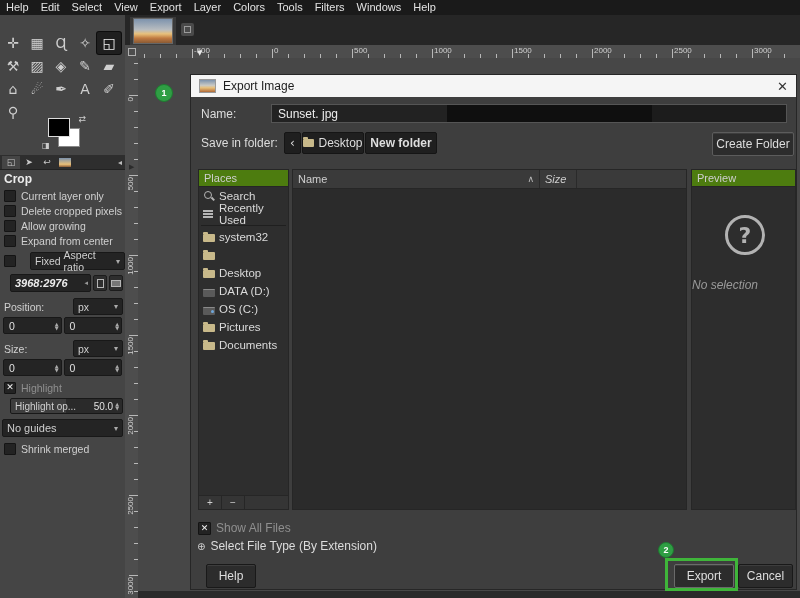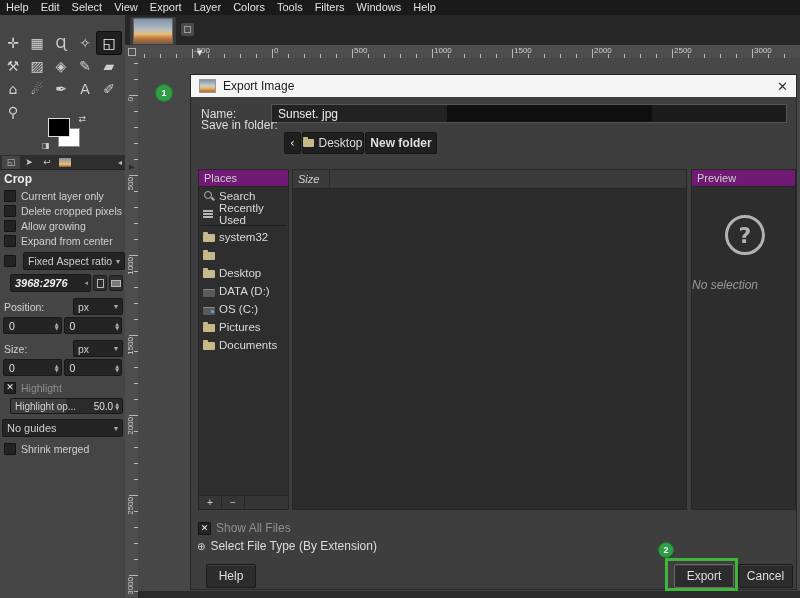--- a/index.html
+++ b/index.html
@@ -43,21 +43,21 @@
   .to-title{font-weight:bold;font-size:12px;color:#ececec;padding:2px 0 2px 4px;}
   .cbrow{display:flex;align-items:center;height:15px;padding-left:4px;color:#d0d0d0;}
   .cb{width:10px;height:10px;background:#232323;border:1px solid #141414;border-radius:1px;margin-right:5px;
       display:inline-flex;align-items:center;justify-content:center;flex:none;
       color:#f2f2f2;font-size:9px;line-height:9px;}
   .dim{color:#8f8f8f;}
   .dd{background:#242424;border:1px solid #181818;border-radius:2px;color:#cfcfcf;
       display:flex;align-items:center;padding:0 4px;height:15px;}
   .dd .chev{margin-left:auto;font-size:8px;color:#aaa;}
   .aspect-row{display:flex;align-items:center;margin:4px 0 0 4px;}
-  .aspect-row .dd{flex:1;margin-left:2px;height:16px;}
+  .aspect-row .dd{flex:1;margin-left:9px;height:16px;}
   .ratio-row{display:flex;align-items:center;margin:4px 2px 0 10px;}
   .ratio-entry{flex:1;background:#242424;border:1px solid #181818;border-radius:2px;height:16px;
       display:flex;align-items:center;color:#ececec;font-style:italic;font-weight:bold;font-size:11px;padding:0 2px 0 4px;}
   .ratio-entry .chev{margin-left:auto;font-size:7px;color:#999;}
   .mini-btn{width:12px;height:14px;background:#2e2e2e;border:1px solid #1c1c1c;border-radius:2px;margin-left:2px;
       display:flex;align-items:center;justify-content:center;}
   .mini-btn i{display:block;border:1px solid #b5b5b5;}
   .mini-btn .portrait{width:5px;height:7px;}
   .mini-btn .landscape{width:8px;height:5px;background:#777;}
   .unit-row{display:flex;align-items:center;margin:6px 2px 0 4px;color:#d0d0d0;}
@@ -98,21 +98,21 @@
       background:linear-gradient(90deg,#222 0 34%,#0f0f0f 34% 74%,#1c1c1c 74%);
       border:1px solid #555;display:flex;align-items:center;padding-left:6px;font-size:12px;color:#ececec;}
   .chip{position:absolute;height:22px;background:#1f1f1f;border:1px solid #151515;border-radius:2px;box-sizing:border-box;
       display:flex;align-items:center;justify-content:center;color:#dedede;font-size:12px;}
   .pfolder{width:11px;height:8px;background:#c8b98a;border-radius:1px;position:relative;margin-right:4px;flex:none;}
   .pfolder::before{content:"";position:absolute;left:0;top:-2px;width:5px;height:2px;background:#c8b98a;border-radius:1px 1px 0 0;}
   .btn{background:#2c2c2c;border:1px solid #191919;border-radius:2px;color:#dddddd;font-size:12px;
        display:flex;align-items:center;justify-content:center;box-shadow:inset 0 1px 0 #3d3d3d;}
   .create-btn{position:absolute;left:521px;top:57px;width:80px;height:22px;border:1px solid #5c5c5c;}
 
-  .panel-header{height:18px;background:#701a75;border:1px solid #262626;box-sizing:border-box;
+  .panel-header{height:18px;background:#4d7c0f;border:1px solid #262626;box-sizing:border-box;
       display:flex;align-items:center;padding:0 5px;font-size:11px;color:#cfcfcf;}
   .places-panel{position:absolute;left:7px;top:94px;width:91px;height:341px;background:#2e2e2e;border:1px solid #262626;box-sizing:border-box;display:flex;flex-direction:column;}
   .place-row{height:18px;display:flex;align-items:center;padding-left:4px;font-size:11.5px;color:#dadada;flex:none;}
   .place-sep{height:1px;background:#1f1f1f;margin:2px 2px;flex:none;}
   .pi{width:12px;height:10px;margin-right:4px;position:relative;flex:none;}
   .pi-search::before{content:"";position:absolute;left:1px;top:0px;width:6px;height:6px;border:1.5px solid #b5b5b5;border-radius:50%;}
   .pi-search::after{content:"";position:absolute;left:8px;top:7px;width:4px;height:1.5px;background:#b5b5b5;transform:rotate(45deg);}
   .pi-recent::before{content:"";position:absolute;left:0;top:1px;width:10px;height:2px;background:#b5b5b5;box-shadow:0 3px 0 #b5b5b5,0 6px 0 #b5b5b5;}
   .pi-folder{background:#c8b98a;height:8px;top:1px;border-radius:1px;}
   .pi-folder::before{content:"";position:absolute;left:0;top:-2px;width:5px;height:2px;background:#c8b98a;border-radius:1px 1px 0 0;}
@@ -470,29 +470,30 @@
       <div class="title-icon"></div>
       <span class="title-text">Export Image</span>
       <span class="close-x glyph">✕</span>
     </div>
 
     <span class="fld-label" style="left:10px;top:32px;">Name:</span>
     <div class="name-entry">
       <span>Sunset. jpg</span>
     </div>
 
-    <span class="fld-label" style="left:10px;top:43px;">Save in folder:</span>
+    <span class="fld-label" style="left:10px;top:61px;">Save in folder:</span>
     <div class="chip" style="left:93px;top:57px;width:17px;">
       <span class="glyph">‹</span>
     </div>
     <div class="chip" style="left:111px;top:57px;width:62px;">
       <span class="pfolder"></span>
       <span>Desktop</span>
     </div>
     <div class="chip" style="left:174px;top:57px;width:72px;font-weight:bold;">New folder</div>
+    <div class="btn create-btn">Create Folder</div>
 
     <div class="places-panel">
       <div class="panel-header" style="margin:-1px -1px 0 -1px;">Places</div>
       <div id="places-rows" style="display:flex;flex-direction:column;">
           <div class="place-row">
             <span class="pi pi-search"></span>
             <span>Search</span>
           </div>
           <div class="place-row">
             <span class="pi pi-recent"></span>
@@ -529,20 +530,24 @@
           </div>
         </div>
       <div class="places-bottom">
         <div class="pm-btn">+</div>
         <div class="pm-btn">−</div>
       </div>
     </div>
 
     <div class="list-panel">
       <div class="list-header">
+          <div class="col" style="width: 247px;">
+            <span>Name</span>
+            <span class="sort glyph">∧</span>
+          </div>
           <div class="col" style="width: 37px; font-style: italic;">
             <span>Size</span>
           </div>
         </div>
       <div style="height:322px;"></div>
     </div>
 
     <div class="preview-panel">
       <div class="panel-header" style="margin:-1px -1px 0 -1px;">Preview</div>
       <div class="q-icon glyph">?</div>

